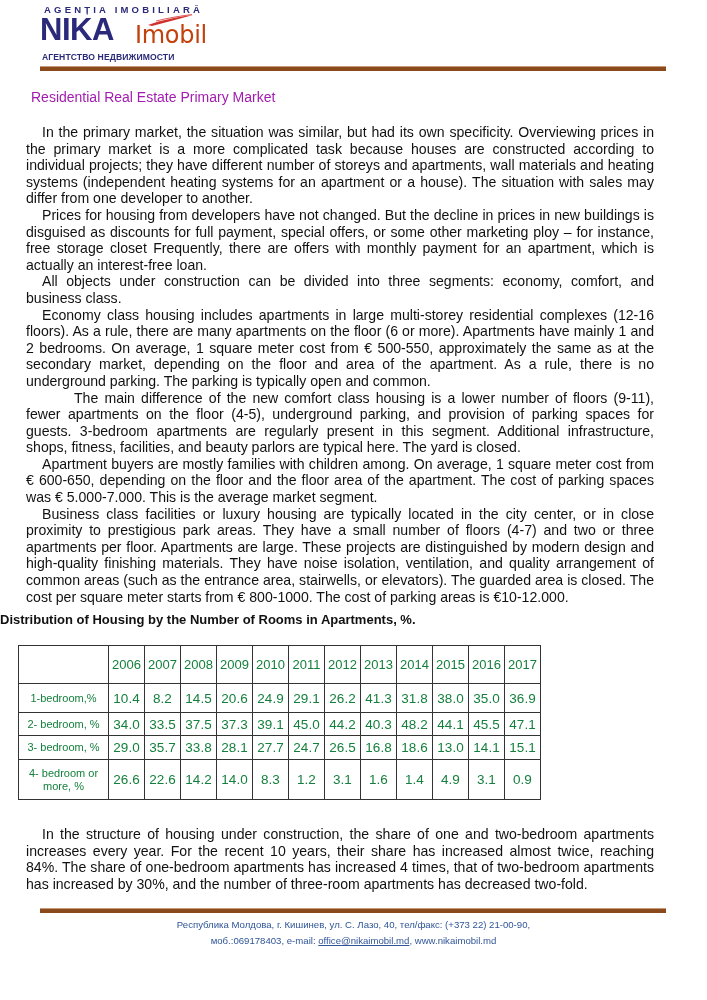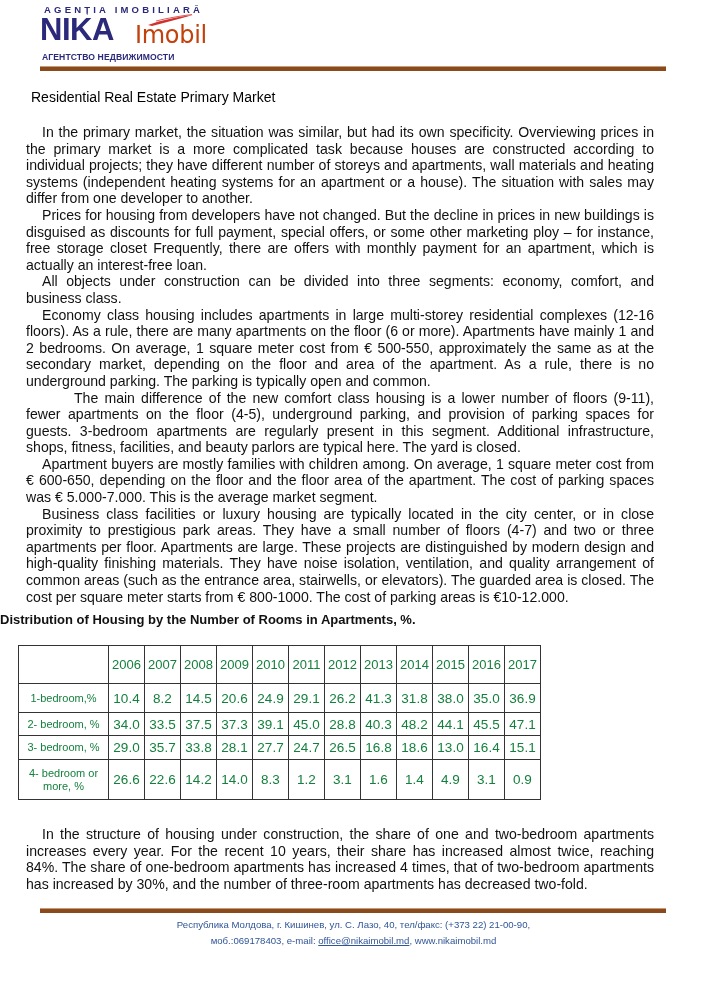--- a/index.html
+++ b/index.html
@@ -11,21 +11,21 @@
   .logo-nika { position: absolute; left: 0px; top: 10px; font-size: 31px; font-weight: bold;
                color: #2b2a7a; letter-spacing: -0.5px; font-family: "Liberation Sans", sans-serif; }
   .logo-imobil { position: absolute; left: 95px; top: 19px; font-size: 24px; color: #c2410c;
                  font-family: "DejaVu Sans", sans-serif; font-weight: normal; letter-spacing: -0.3px; }
   .logo-swoosh { position: absolute; left: 106px; top: 12px; width: 48px; height: 12px; }
   .logo-ru { position: absolute; left: 2px; top: 50px; font-size: 8.6px; font-weight: bold;
              color: #2b2a7a; white-space: nowrap; letter-spacing: 0.1px; }
   .header-rule { position: absolute; left: 40px; top: 66px; width: 626px; height: 5px;
                  background: #8b4a1c; border-top: 1.5px solid #c59b7a; box-sizing: border-box; }
 
-  .heading { position: absolute; left: 31px; top: 89px; font-size: 14px; color: #000000; text-align: right; }
+  .heading { position: absolute; left: 31px; top: 89px; font-size: 14px; color: #a21caf; text-align: right; }
   .text { position: absolute; left: 26px; width: 628px; font-size: 14.1px; line-height: 16.6px;
           text-align: justify; color: #111; }
   .text p { margin: 0; text-indent: 16px; }
   .text p.deep { text-indent: 48px; }
 
   .table-title { position: absolute; left: 0; width: 707px; top: 612px; 
                  font-size: 13px; font-weight: bold; color: #111; }
   table.dist { position: absolute; left: 18px; top: 645px; border-collapse: collapse;
                font-family: "Liberation Sans", sans-serif; color: #15803d; }
   table.dist td, table.dist th { border: 1.2px solid #333; text-align: center; padding: 0;
@@ -108,40 +108,40 @@
     <td class="num">36.9</td>
   </tr>
   <tr class="r2">
     <td class="lbl">2- bedroom, %</td>
     <td class="num">34.0</td>
     <td class="num">33.5</td>
     <td class="num">37.5</td>
     <td class="num">37.3</td>
     <td class="num">39.1</td>
     <td class="num">45.0</td>
-    <td class="num">28.8</td>
+    <td class="num">44.2</td>
     <td class="num">40.3</td>
     <td class="num">48.2</td>
     <td class="num">44.1</td>
     <td class="num">45.5</td>
     <td class="num">47.1</td>
   </tr>
   <tr class="r3">
     <td class="lbl">3- bedroom, %</td>
     <td class="num">29.0</td>
     <td class="num">35.7</td>
     <td class="num">33.8</td>
     <td class="num">28.1</td>
     <td class="num">27.7</td>
     <td class="num">24.7</td>
     <td class="num">26.5</td>
     <td class="num">16.8</td>
     <td class="num">18.6</td>
     <td class="num">13.0</td>
-    <td class="num">16.4</td>
+    <td class="num">14.1</td>
     <td class="num">15.1</td>
   </tr>
   <tr class="r4">
     <td class="lbl">
       <span>4- bedroom or</span><br>
       <span>more, %</span>
     </td>
     <td class="num">26.6</td>
     <td class="num">22.6</td>
     <td class="num">14.2</td>

